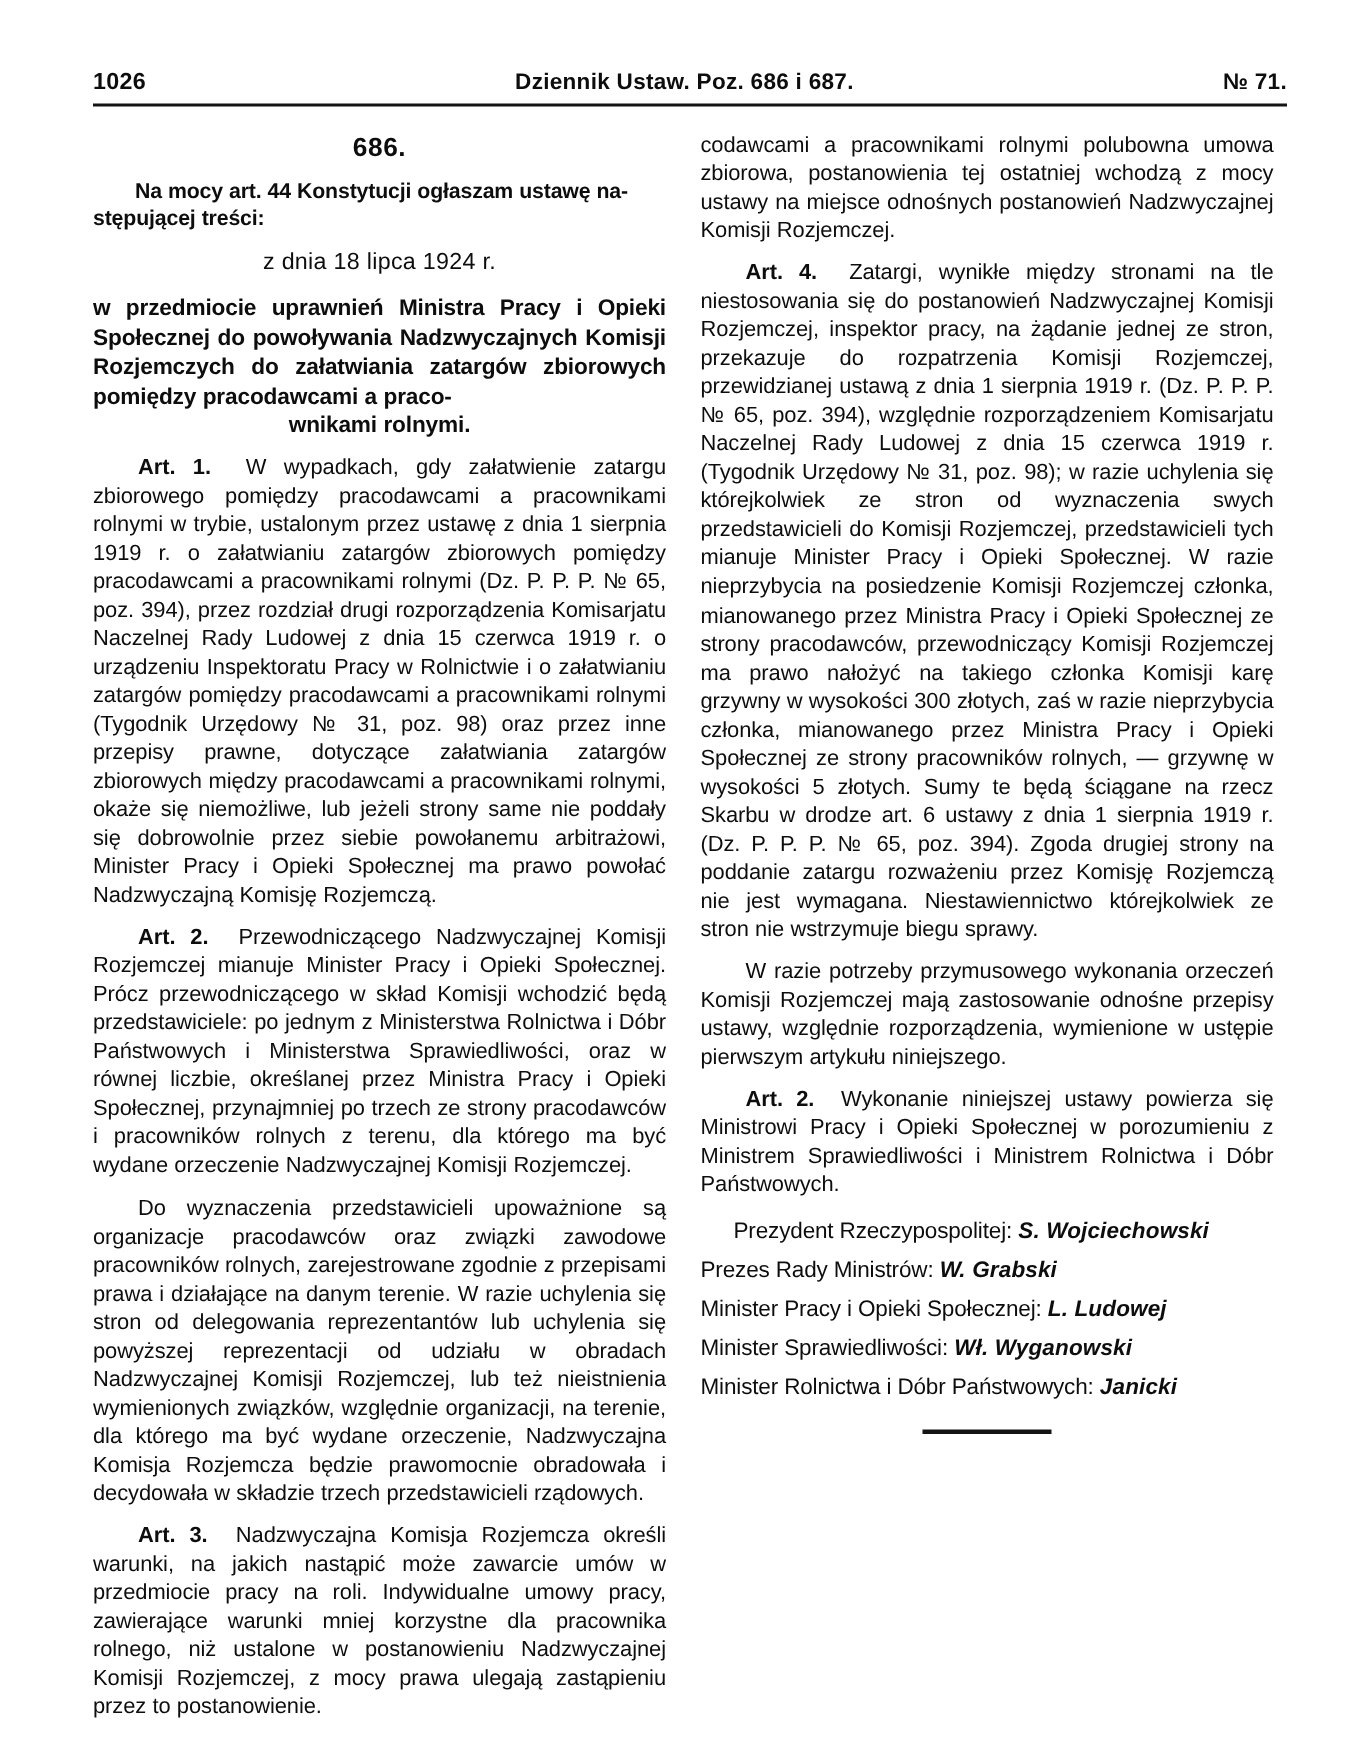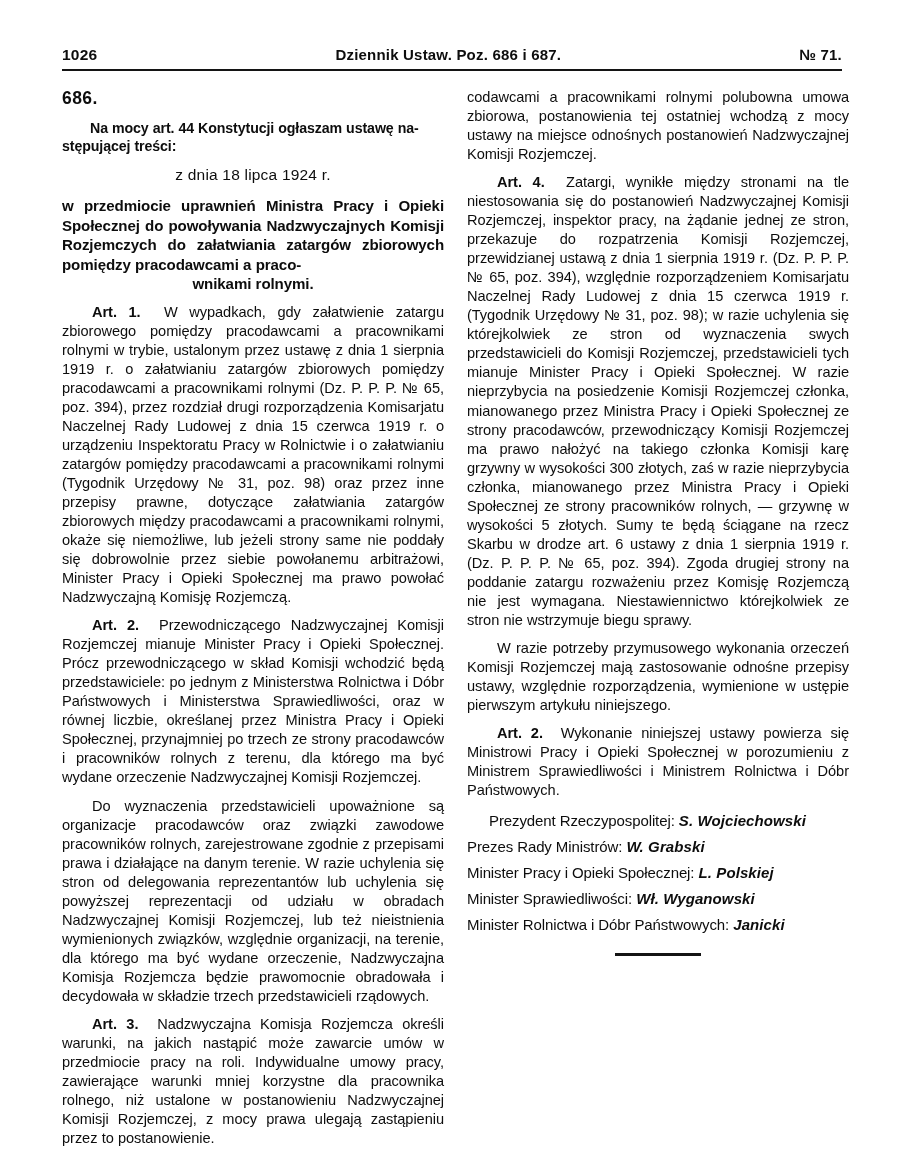--- a/index.html
+++ b/index.html
@@ -16,21 +16,21 @@
     color: #0d0d0d;
     overflow: hidden;
   }
 
   .page {
     position: absolute;
     left: 0; top: 0;
     width: 904px;
     height: 1169px;
     box-sizing: border-box;
-    padding: 46px 62px 0 62px;
+    padding: 46px 46px 0 62px;
   }
 
   
   .running-head {
     display: flex;
     align-items: baseline;
     justify-content: space-between;
     font-weight: bold;
     font-size: 15.5px;
     letter-spacing: 0.2px;
@@ -69,20 +69,21 @@
     text-align: justify;
     text-justify: inter-word;
     letter-spacing: -0.05px;
     word-spacing: 0.2px;
   }
   p.indent { text-indent: 30px; }
   p.gap { margin-top: 9px; }
 
   
   .act-number {
+    text-align: center;
     font-weight: bold;
     font-size: 17.5px;
     letter-spacing: 0.4px;
     margin-bottom: 10px;
   }
   .promulgation {
     font-weight: bold;
     font-size: 14.2px;
     line-height: 1.27;
     text-align: justify;
@@ -216,21 +217,21 @@
         <div class="sig-line">
           <span>Prezydent Rzeczypospolitej:</span>
           <span class="sig-name">S. Wojciechowski</span>
         </div>
         <div class="sig-line flush">
           <span>Prezes Rady Ministrów:</span>
           <span class="sig-name">W. Grabski</span>
         </div>
         <div class="sig-line flush">
           <span>Minister Pracy i Opieki Społecznej:</span>
-          <span class="sig-name">L. Polskiej</span>
+          <span class="sig-name">L. Ludowej</span>
         </div>
         <div class="sig-line flush">
           <span>Minister Sprawiedliwości:</span>
           <span class="sig-name">Wł. Wyganowski</span>
         </div>
         <div class="sig-line flush">
           <span>Minister Rolnictwa i Dóbr Państwowych:</span>
           <span class="sig-name">Janicki</span>
         </div>
       </div>

